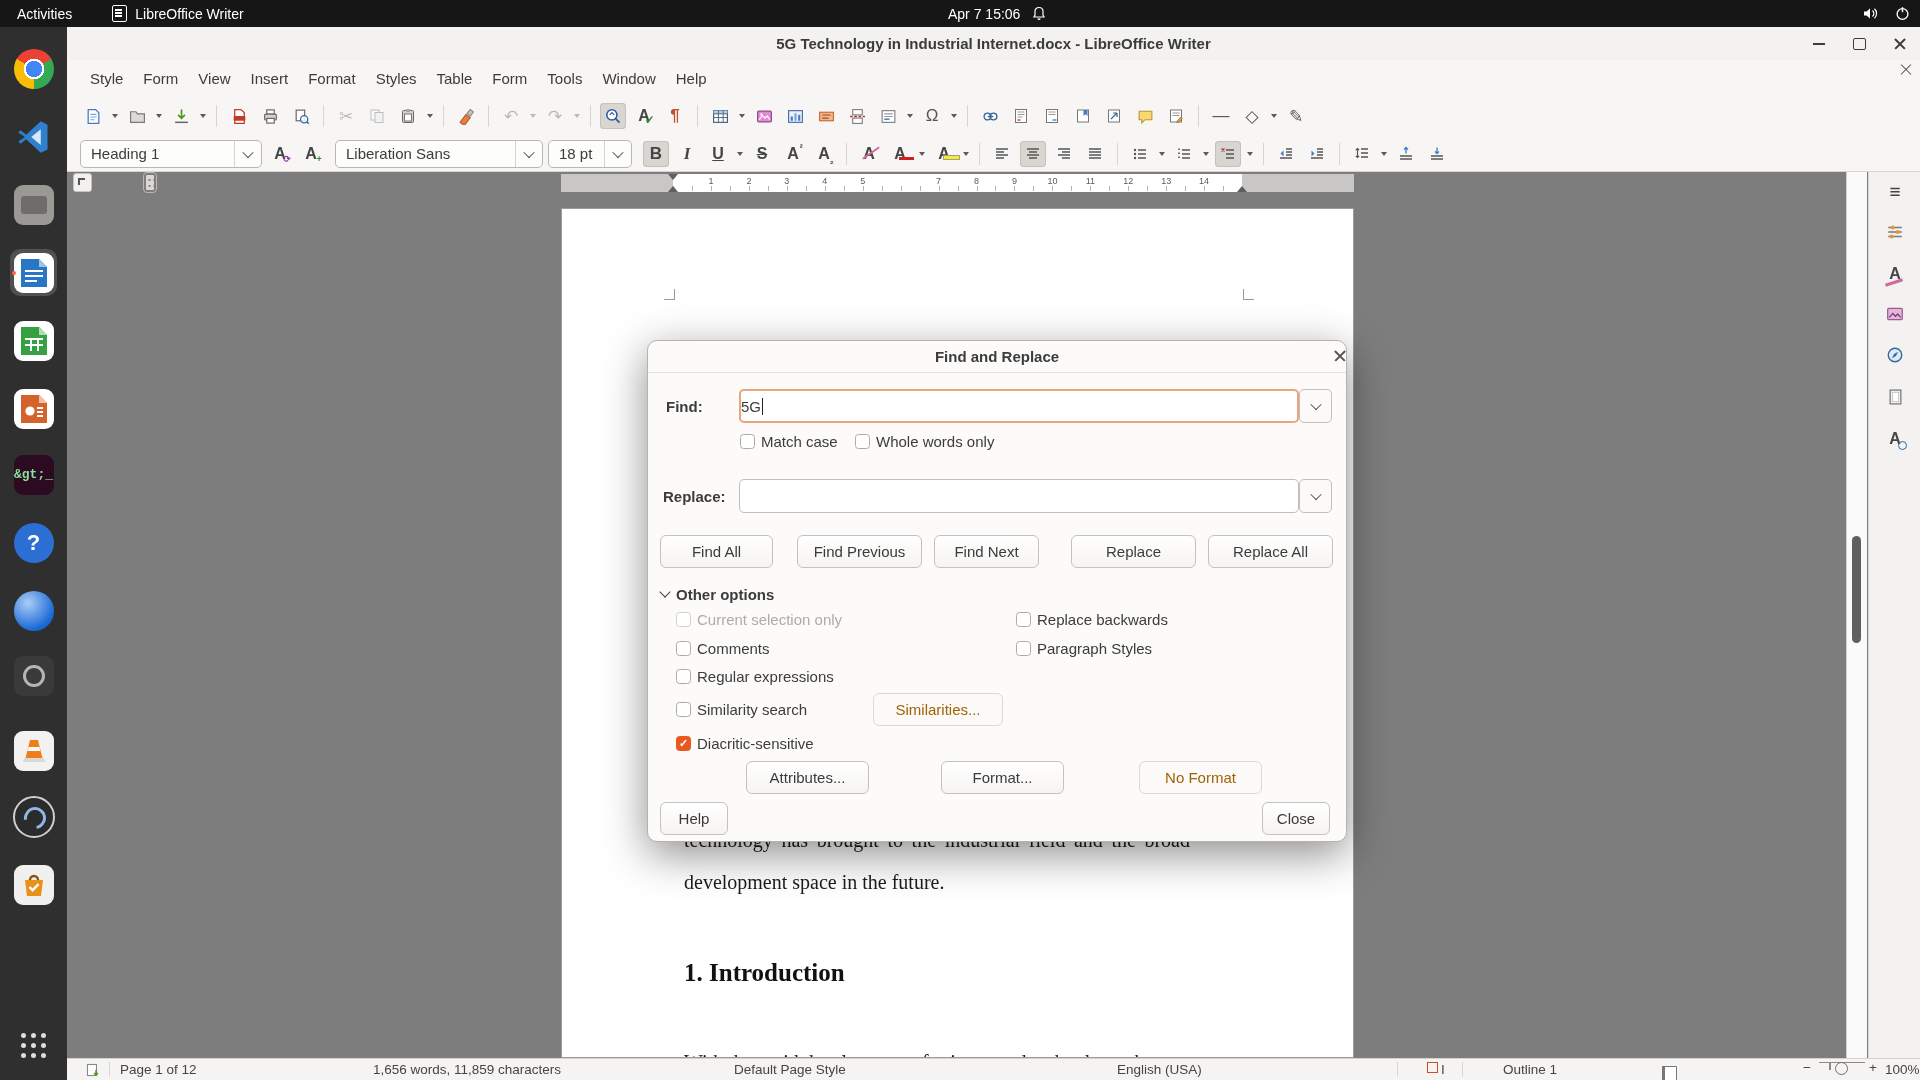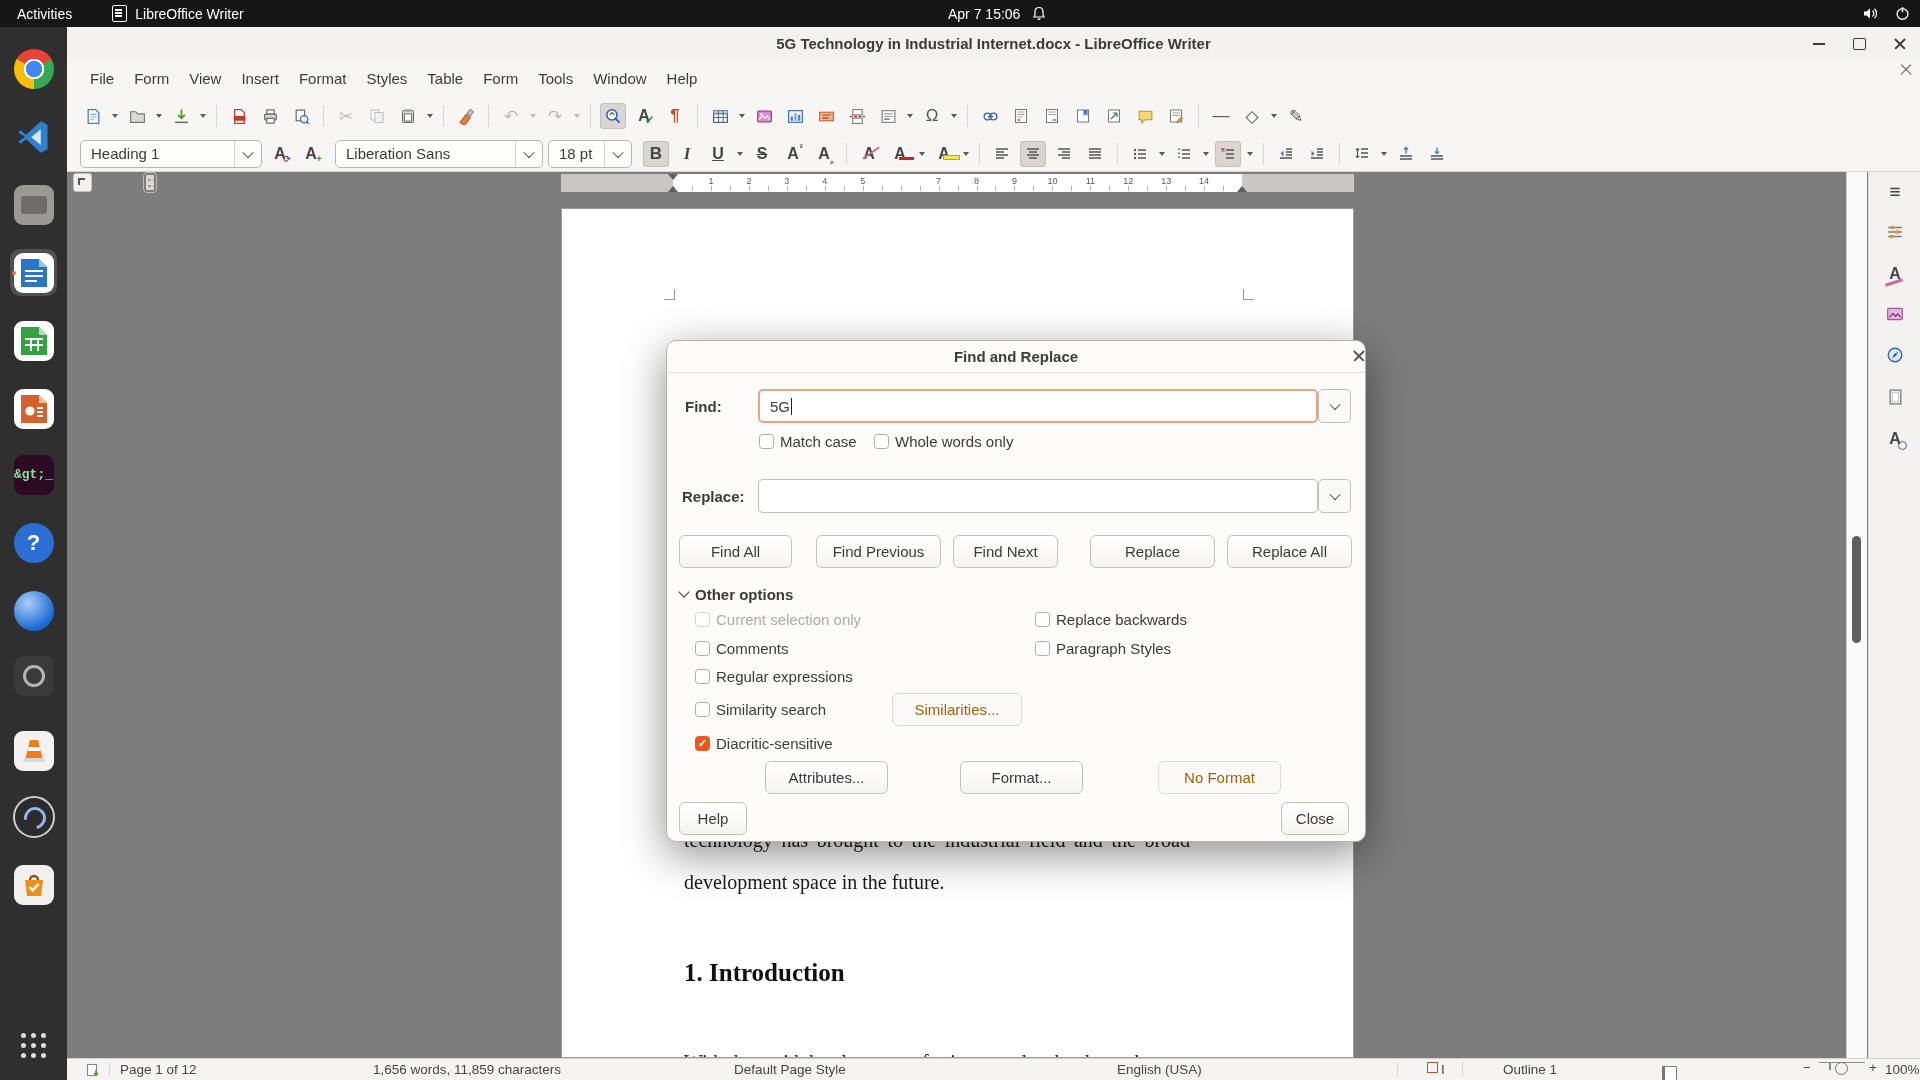--- a/index.html
+++ b/index.html
@@ -71,26 +71,26 @@
   #page{position:absolute;left:494px;top:36px;width:793px;height:850px;background:#fff;border:1px solid #9b9b9b;box-sizing:border-box;overflow:hidden;}
   .cropL{position:absolute;left:102px;top:80px;width:10px;height:10px;border-right:1px solid #9a9a9a;border-bottom:1px solid #9a9a9a;}
   .cropR{position:absolute;left:681px;top:80px;width:10px;height:10px;border-left:1px solid #9a9a9a;border-bottom:1px solid #9a9a9a;}
   .bodytext{position:absolute;left:122px;width:506px;font-family:"Liberation Serif",serif;font-size:20px;color:#1c1c1c;white-space:nowrap;}
   .just{white-space:normal;text-align:justify;text-align-last:justify;}
   #scrollstrip{position:absolute;left:1779px;top:0;width:20px;height:886px;background:#fafafa;border-left:1px solid #d0d0d0;}
   #scrollthumb{position:absolute;left:5px;top:364px;width:9px;height:107px;border-radius:5px;background:#5f5f5f;}
   #sidestrip{position:absolute;left:1801px;top:0;width:52px;height:886px;background:#f3f2f0;border-left:1px solid #ddd9d5;}
   .sideico{position:absolute;left:50%;transform:translateX(-50%);width:28px;height:28px;display:flex;align-items:center;justify-content:center;color:#444;}
   
-  #dialog{left:666px;top:340px;width:698px;height:500px;background:#fcfbfa;border:1px solid #b6b2ac;border-radius:10px;box-shadow:0 12px 44px rgba(0,0,0,.45);z-index:50;font-size:15px;color:#3c3c3c;text-decoration:underline;}
+  #dialog{left:647px;top:340px;width:698px;height:500px;background:#fcfbfa;border:1px solid #b6b2ac;border-radius:10px;box-shadow:0 12px 44px rgba(0,0,0,.45);z-index:50;font-size:15px;color:#3c3c3c;text-decoration:underline;}
   #dlg-title{position:absolute;left:0;top:0;width:100%;height:31px;display:flex;align-items:center;justify-content:center;font-weight:bold;border-bottom:1px solid #e6e3df;}
   #dlg-close{position:absolute;right:12px;top:9px;}
   #dlg-close .xmark::before,#dlg-close .xmark::after{background:#555;height:1.5px;}
   .dlbl{position:absolute;font-weight:bold;}
-  .dinput{position:absolute;left:91px;width:560px;height:34px;box-sizing:border-box;background:#fff;border:1px solid #c3bfb9;border-radius:5px;display:flex;align-items:center;padding-left:10px;}
+  .dinput{position:absolute;left:91px;width:560px;height:34px;box-sizing:border-box;background:#fff;border:1px solid #c3bfb9;border-radius:5px;display:flex;align-items:center;padding-left:0;}
   .dinput.focus{border:2px solid #eba57c;}
   .caret{width:1px;height:17px;background:#222;margin-left:1px;}
   .ddbtn{position:absolute;left:651px;width:33px;height:34px;box-sizing:border-box;border:1px solid #c3bfb9;border-radius:5px;background:#fbfaf8;display:flex;align-items:center;justify-content:center;}
   .cb{position:absolute;width:15px;height:15px;box-sizing:border-box;border:1px solid #b1aaa3;border-radius:3.5px;background:#fff;display:flex;align-items:center;justify-content:center;}
   .cb.checked{background:#E8581F;border-color:#E8581F;color:#fff;font-size:11px;font-weight:bold;}
   .cb.disab{border-color:#d5d0ca;}
   .cblabel{position:absolute;white-space:nowrap;}
   .cblabel.disab{color:#b0aba5;}
   .btn{position:absolute;height:33px;box-sizing:border-box;border:1px solid #c6c1bb;border-radius:6px;background:linear-gradient(#ffffff,#f6f4f2);display:flex;align-items:center;justify-content:center;color:#3b3b3b;}
   .btn.disab{color:#a16207;background:#fbfaf8;border-color:#dcd8d3;}
@@ -231,21 +231,21 @@
 <div id="titlebar" class="abs">
   <span>5G Technology in Industrial Internet.docx - LibreOffice Writer</span>
 </div>
 <div id="wctl">
   <span class="minbar"></span>
   <span class="maxbox"></span>
   <span class="xmark"></span>
 </div>
 
 <div id="menubar" class="abs">
-  <span class="mi">File</span>
+  <span class="mi">Style</span>
   <span class="mi">Form</span>
   <span class="mi">View</span>
   <span class="mi">Insert</span>
   <span class="mi">Format</span>
   <span class="mi">Styles</span>
   <span class="mi">Table</span>
   <span class="mi">Form</span>
   <span class="mi">Tools</span>
   <span class="mi">Window</span>
   <span class="mi">Help</span>

